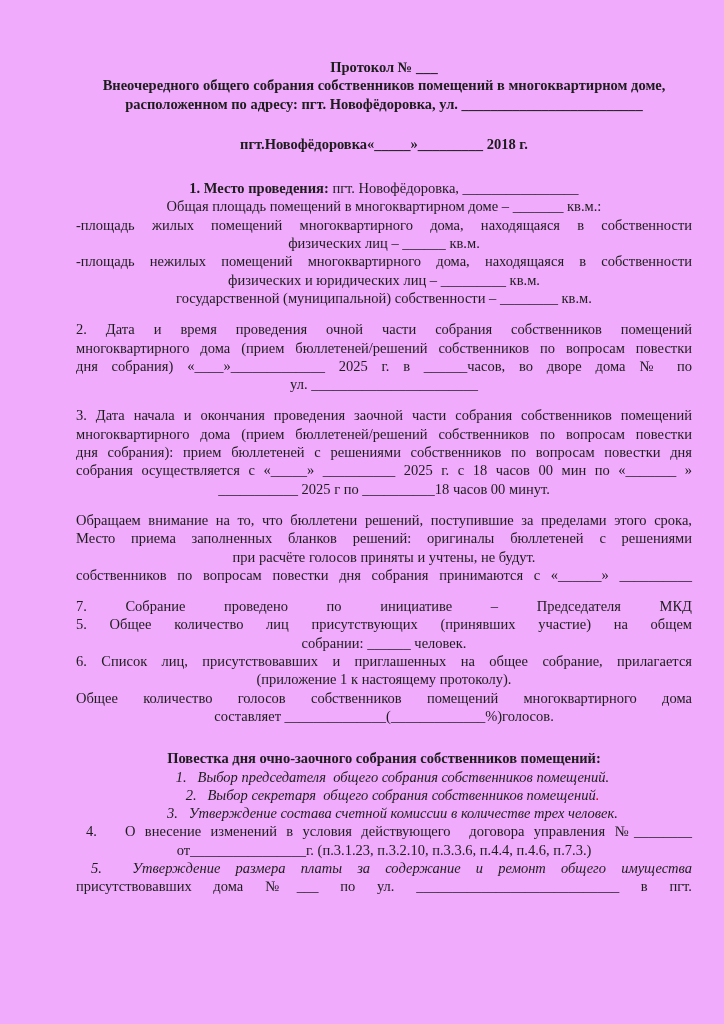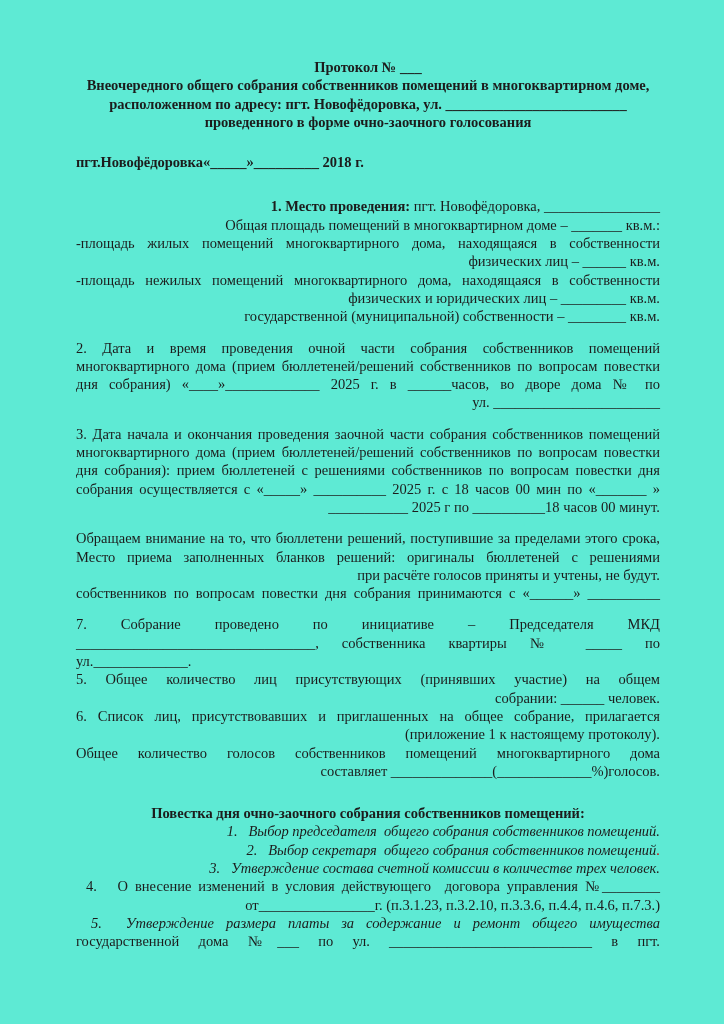--- a/index.html
+++ b/index.html
@@ -5,66 +5,65 @@
   html, body {
     margin: 0;
     padding: 0;
     background: #ffffff;
   }
   .page {
     position: relative;
     width: 724px;
     height: 1024px;
     margin: 0 auto;
-    background: #5eead4;
+    background: #f0abfc;
     box-sizing: border-box;
-    padding: 58px 64px 0 76px;
+    padding: 58px 32px 0 76px;
     font-family: "Liberation Serif", "DejaVu Serif", serif;
     font-size: 14.5px;
     line-height: 18.3px;
     color: #1c1c1c;
     overflow: hidden;
   }
   .line {
     min-height: 18.3px;
-    text-align: right;
+    text-align: center;
   }
   .line.j {
     text-align: justify;
     text-align-last: justify;
   }
   .line.c {
     text-align: center;
     text-align-last: center;
   }
   .b { font-weight: bold; }
   .red { color: #cc0000; }
   .ind1 { padding-left: 17px; font-style: italic; }
   .ind2 { padding-left: 10px; }
   .ind3 { padding-left: 15px; font-style: italic; }
   .doc-header { margin-bottom: 22px; }
   .place-date {
     display: flex;
-    justify-content: flex-start;
+    justify-content: center;
     font-weight: bold;
     margin-bottom: 26px;
   }
   .para { margin-bottom: 13px; }
   .agenda { margin-top: 24px; }
 </style>
 </head>
 <body>
 
 <div class="page">
 
   <div class="doc-header">
     <div class="line c b">Протокол № ___</div>
     <div class="line c b">Внеочередного общего собрания собственников помещений в многоквартирном доме,</div>
     <div class="line c b">расположенном по адресу: пгт. Новофёдоровка, ул. _________________________</div>
-    <div class="line c b">проведенного в форме очно-заочного голосования</div>
   </div>
 
   <div class="place-date">
     <span>пгт.Новофёдоровка</span>
     <span>«_____»_________ 2018 г.</span>
   </div>
 
   <div class="para">
       <div class="line"><span class="b">1. Место проведения:</span><span> пгт. Новофёдоровка, ________________</span></div>
       <div class="line"><span>Общая площадь помещений в многоквартирном доме – _______ кв.м.:</span></div>
@@ -92,36 +91,35 @@
 
   <div class="para">
       <div class="line j"><span>Обращаем внимание на то, что бюллетени решений, поступившие за пределами этого срока,</span></div>
       <div class="line j"><span>Место приема заполненных бланков решений: оригиналы бюллетеней с решениями</span></div>
       <div class="line"><span>при расчёте голосов приняты и учтены, не будут.</span></div>
       <div class="line j"><span>собственников по вопросам повестки дня собрания принимаются с «______» __________</span></div>
     </div>
 
   <div class="para">
       <div class="line j"><span>7. Собрание проведено по инициативе – Председателя МКД</span></div>
-      <div class="line j"><span>_________________________________, собственника квартиры № _____ по ул._____________.</span></div>
       <div class="line j"><span>5. Общее количество лиц присутствующих (принявших участие) на общем</span></div>
       <div class="line"><span>собрании: ______ человек.</span></div>
       <div class="line j"><span>6. Список лиц, присутствовавших и приглашенных на общее собрание, прилагается</span></div>
       <div class="line"><span>(приложение 1 к настоящему протоколу).</span></div>
       <div class="line j"><span>Общее количество голосов собственников помещений многоквартирного дома</span></div>
       <div class="line"><span>составляет ______________(_____________%)голосов.</span></div>
     </div>
 
   <div class="agenda">
     <div class="line c b">Повестка дня очно-заочного собрания собственников помещений:</div>
     <div>
         <div class="line ind1"><span>1.&nbsp;&nbsp;&nbsp;Выбор председателя &nbsp;общего собрания собственников помещений.</span></div>
         <div class="line ind1"><span>2.&nbsp;&nbsp;&nbsp;Выбор секретаря &nbsp;общего собрания собственников помещений</span><span class="red">.</span></div>
         <div class="line ind1"><span>3.&nbsp;&nbsp;&nbsp;Утверждение состава счетной комиссии в количестве трех человек.</span></div>
         <div class="line j ind2"><span>4.&nbsp;&nbsp;&nbsp;О внесение изменений в условия действующего &nbsp;договора управления №________</span></div>
         <div class="line"><span>от________________г. (п.3.1.23, п.3.2.10, п.3.3.6, п.4.4, п.4.6, п.7.3.)</span></div>
         <div class="line j ind3"><span>5.&nbsp;&nbsp;Утверждение размера платы за содержание и ремонт общего имущества</span></div>
-        <div class="line j"><span>государственной дома №___ по ул. ____________________________ в пгт.</span></div>
+        <div class="line j"><span>присутствовавших дома №___ по ул. ____________________________ в пгт.</span></div>
         <div class="line j"></div>
       </div>
   </div>
 
 </div>
 
 </body></html>

